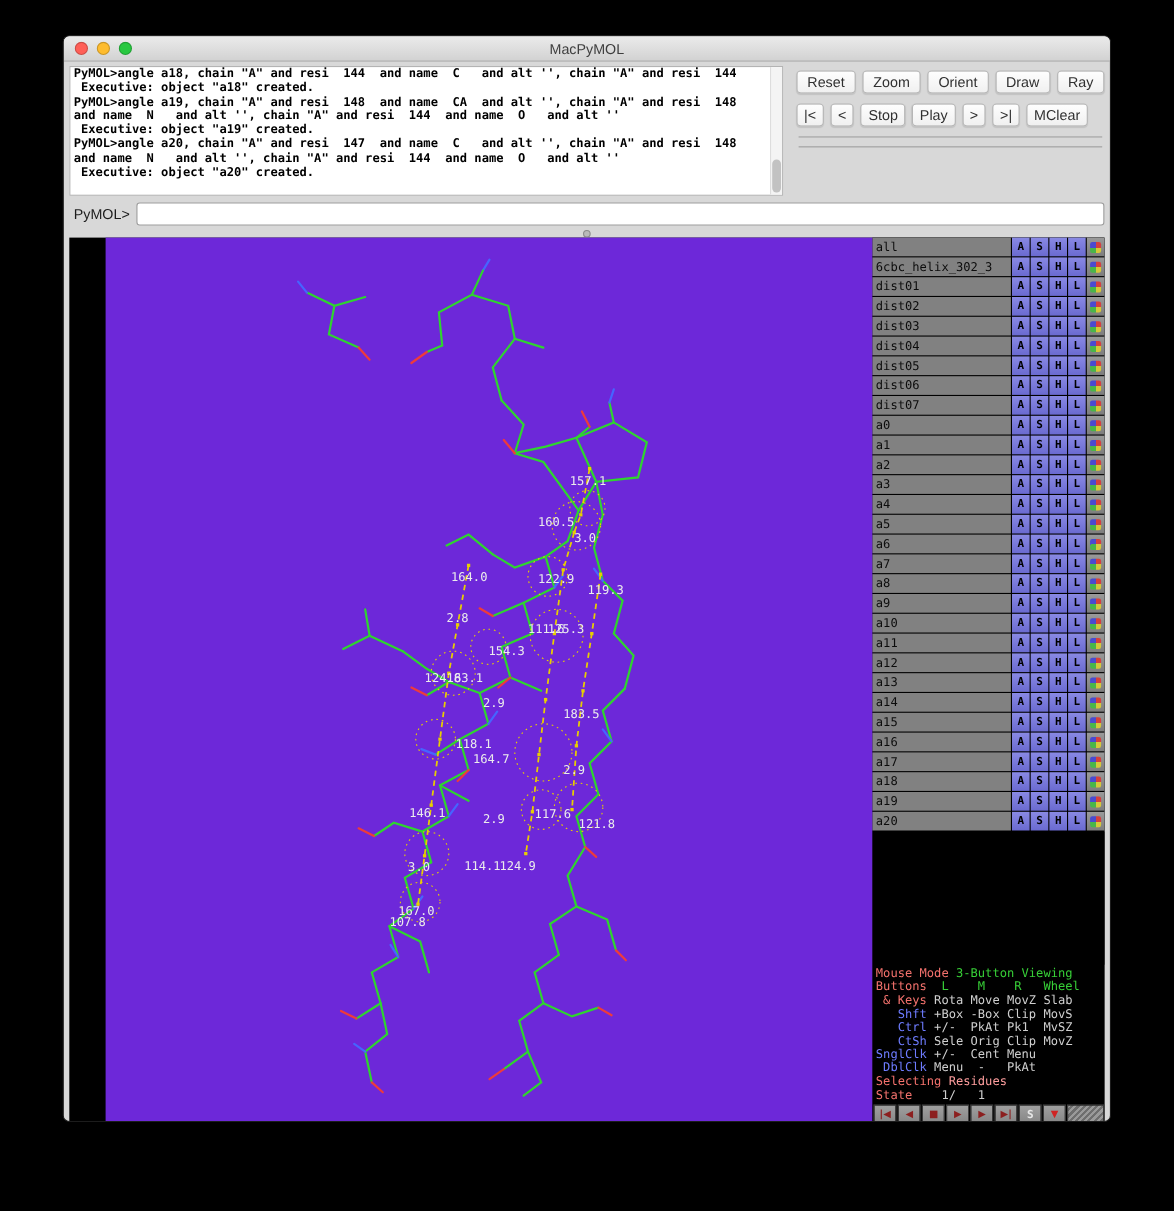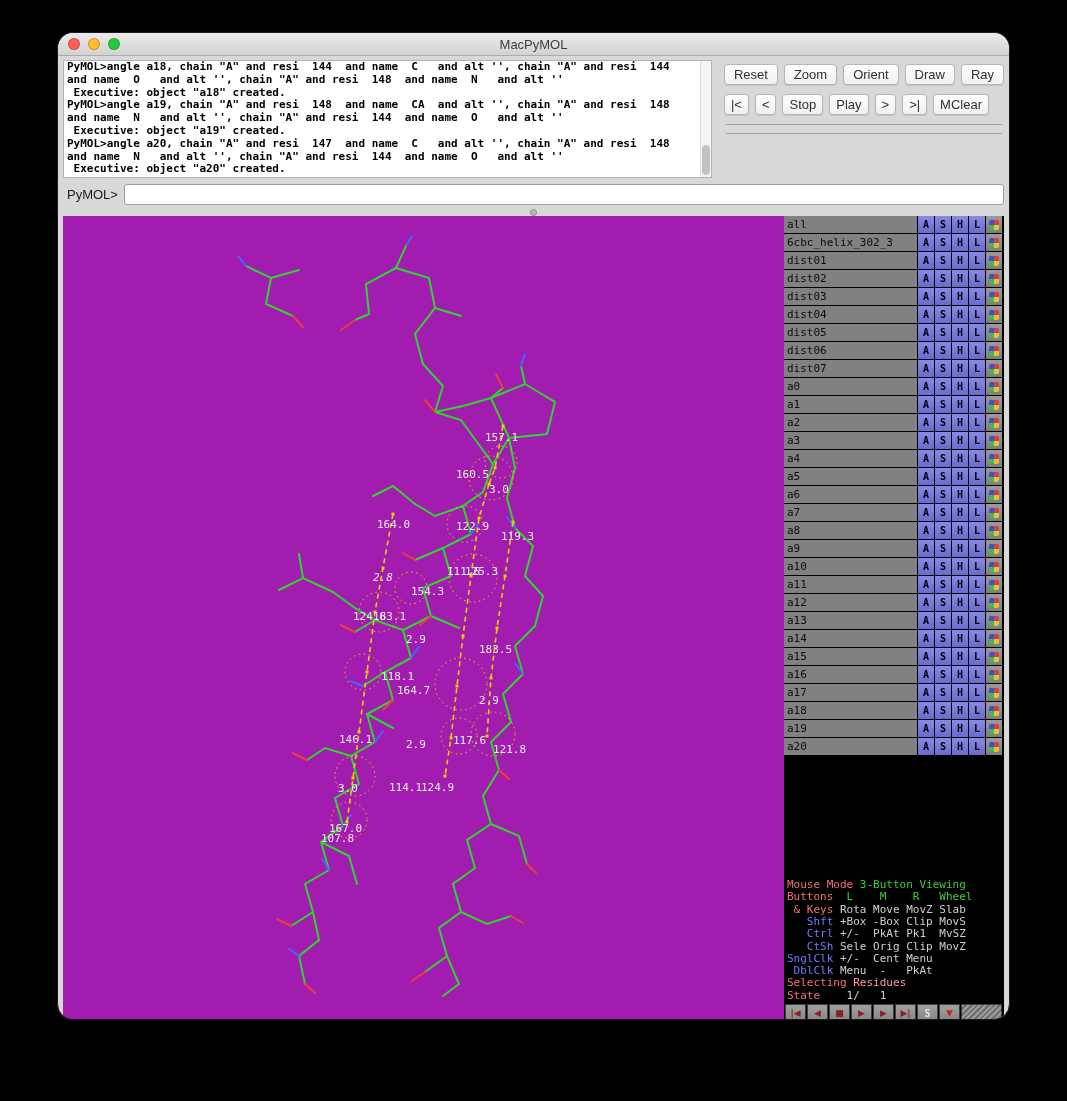--- a/index.html
+++ b/index.html
@@ -1,19 +1,19 @@
 <!DOCTYPE html>
 <html><head>
 <meta charset="utf-8">
 <style>
   html,body{margin:0;padding:0;background:#000;}
   .stage{position:relative;width:1067px;height:1101px;background:#000;overflow:hidden;
          font-family:"Liberation Sans",sans-serif;}
   .window{position:absolute;left:57px;top:32px;width:951px;height:986px;background:#d8d8d8;
-          border-radius:16px;border:1px solid #1c1c1c;box-shadow:0 10px 30px rgba(0,0,0,.7);overflow:hidden;}
+          border-radius:6px;border:1px solid #1c1c1c;box-shadow:0 10px 30px rgba(0,0,0,.7);overflow:hidden;}
   
   .titlebar{height:22px;background:linear-gradient(#ebebeb,#d2d2d2);border-bottom:1px solid #ababab;
             position:relative;display:flex;align-items:center;justify-content:center;}
   .title{font-size:13px;color:#3e3e3e;}
   .lights{position:absolute;left:10px;top:5px;display:flex;gap:8px;}
   .light{width:12px;height:12px;border-radius:50%;border:1px solid rgba(0,0,0,.2);box-sizing:border-box;}
   .light.red{background:#ff5f57}.light.yellow{background:#febc2e}.light.green{background:#28c840}
   .win-body{padding:2px 5px 6px 5px;}
   
   .top-panel{display:flex;height:122px;}
@@ -34,21 +34,21 @@
   
   .prompt-row{display:flex;align-items:center;height:28px;}
   .prompt-label{font:13px "Liberation Sans",sans-serif;color:#1c1c1c;padding:0 6px 0 4px;}
   .command-input{flex:1;height:19px;border:1px solid #9d9d9d;border-radius:3px;background:#fff;
                  font:12px "DejaVu Sans Mono",monospace;padding:0 4px;outline:none;}
   
   .splitter{height:8px;display:flex;align-items:center;justify-content:center;}
   .splitter-dot{width:7px;height:7px;border-radius:50%;background:#b9b9b9;border:1px solid #8b8b8b;box-sizing:border-box;}
   
   .main{display:flex;height:806px;background:#000;}
-  .viewport{position:relative;width:721px;height:806px;background:#a21caf;overflow:hidden;}
+  .viewport{position:relative;width:721px;height:806px;background:#6d28d9;overflow:hidden;margin-left:33px;}
   .viewport svg{position:absolute;left:0;top:0;}
   .mlabels{position:absolute;left:0;top:0;width:100%;height:100%;pointer-events:none;}
   .mlabel{position:absolute;color:#ececec;font:11px "DejaVu Sans Mono",monospace;white-space:nowrap;}
   .vp-prompt{position:absolute;left:0;bottom:0;width:100%;height:17px;border-top:1px solid #4a4a4a;
              color:#dcdcdc;font:11px "DejaVu Sans Mono",monospace;line-height:16px;padding-left:4px;box-sizing:border-box;}
   
   .sidebar{width:218px;display:flex;flex-direction:column;background:#000;}
   .obj-row{display:flex;height:17px;margin-bottom:1px;}
   .obj-name{flex:1;background:#818181;color:#0c0c0c;font:11px "DejaVu Sans Mono",monospace;
             line-height:17px;padding-left:3px;overflow:hidden;white-space:nowrap;}
@@ -84,21 +84,20 @@
         <div class="light green"></div>
       </div>
       <div class="title">MacPyMOL</div>
     </div>
 
     <div class="win-body">
 
       <div class="top-panel">
         <div class="console">
           <div class="console-line">PyMOL&gt;angle a18, chain "A" and resi  144  and name  C   and alt '', chain "A" and resi  144</div>
-            <div class="console-line">and name  O   and alt '', chain "A" and resi  148  and name  N   and alt ''</div>
             <div class="console-line"> Executive: object "a18" created.</div>
             <div class="console-line">PyMOL&gt;angle a19, chain "A" and resi  148  and name  CA  and alt '', chain "A" and resi  148</div>
             <div class="console-line">and name  N   and alt '', chain "A" and resi  144  and name  O   and alt ''</div>
             <div class="console-line"> Executive: object "a19" created.</div>
             <div class="console-line">PyMOL&gt;angle a20, chain "A" and resi  147  and name  C   and alt '', chain "A" and resi  148</div>
             <div class="console-line">and name  N   and alt '', chain "A" and resi  144  and name  O   and alt ''</div>
             <div class="console-line"> Executive: object "a20" created.</div>
             <div class="console-scrollbar">
             <div class="console-thumb"></div>
           </div>
@@ -268,21 +267,21 @@
               <rect x="422.5" y="518.5" width="3" height="3"></rect>
             </g>
           </svg>
           <div class="mlabels">
               <span class="mlabel" style="left: 422px; top: 215px;">157.1</span>
               <span class="mlabel" style="left: 393px; top: 252px;">160.5</span>
               <span class="mlabel" style="left: 426px; top: 267px;">3.0</span>
               <span class="mlabel" style="left: 314px; top: 302px;">164.0</span>
               <span class="mlabel" style="left: 393px; top: 304px;">122.9</span>
               <span class="mlabel" style="left: 438px; top: 314px;">119.3</span>
-              <span class="mlabel" style="left: 310px; top: 355px; font-style: italic;">2.8</span>
+              <span class="mlabel" style="left: 310px; top: 339px;">2.8</span>
               <span class="mlabel" style="left: 384px; top: 349px;">111.6</span>
               <span class="mlabel" style="left: 402px; top: 349px;">125.3</span>
               <span class="mlabel" style="left: 348px; top: 369px;">154.3</span>
               <span class="mlabel" style="left: 290px; top: 394px;">124.8</span>
               <span class="mlabel" style="left: 310px; top: 394px;">163.1</span>
               <span class="mlabel" style="left: 343px; top: 417px;">2.9</span>
               <span class="mlabel" style="left: 416px; top: 427px;">183.5</span>
               <span class="mlabel" style="left: 318px; top: 454px;">118.1</span>
               <span class="mlabel" style="left: 334px; top: 468px; text-align: center;">164.7</span>
               <span class="mlabel" style="left: 416px; top: 478px;">2.9</span>

